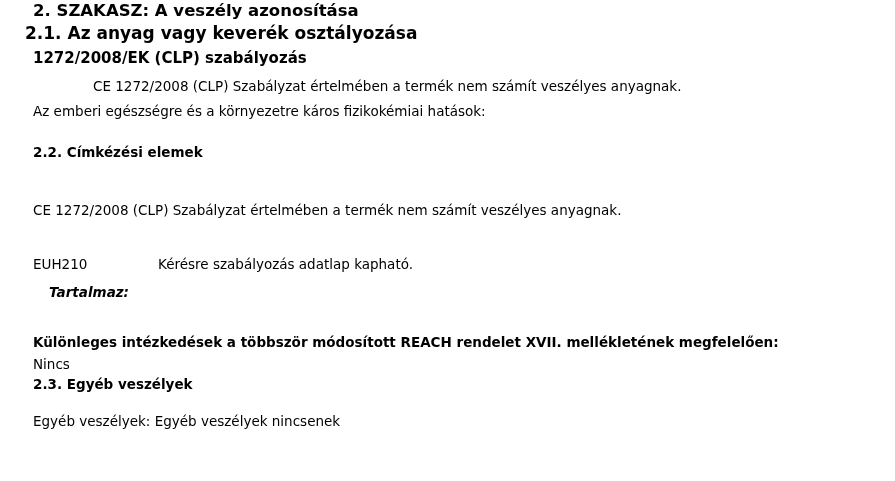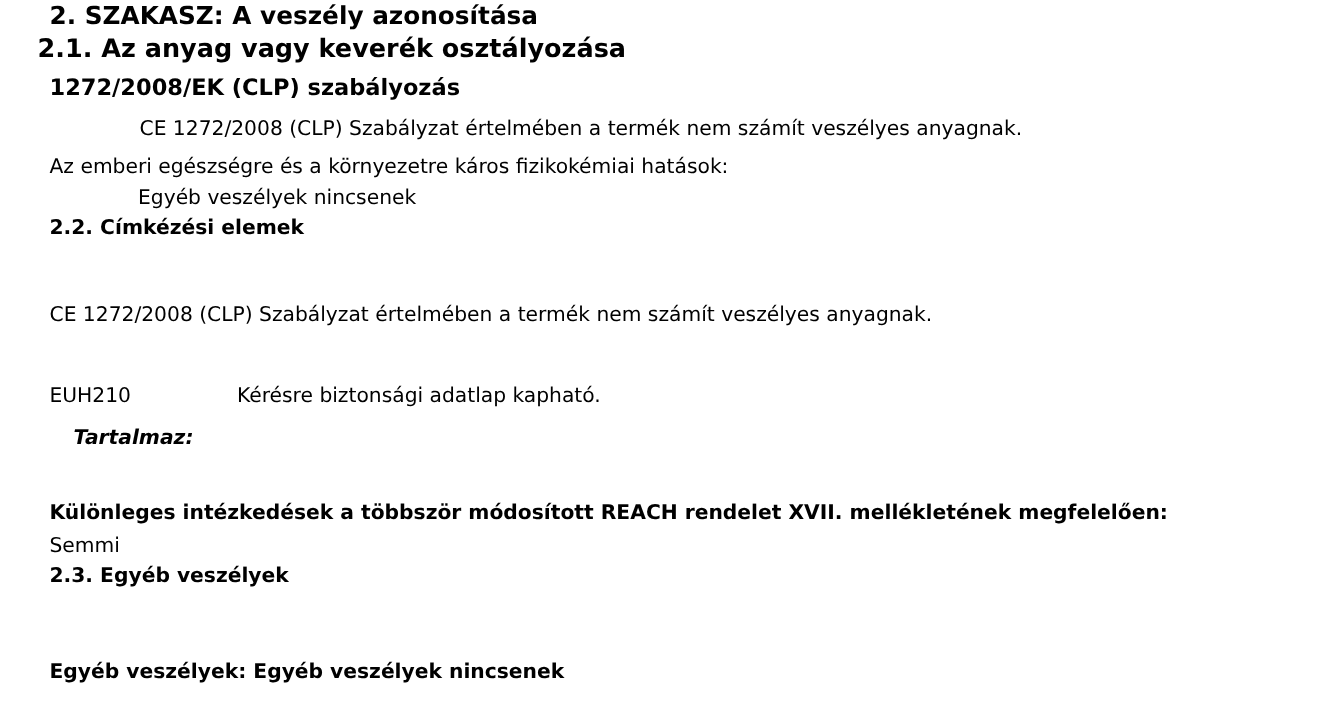--- a/index.html
+++ b/index.html
@@ -35,53 +35,52 @@
   .clp-statement-2 { left: 13px; top: 202px; }
   .special-heading { left: 13px; top: 231px; font-weight: bold; }
   .euh-code        { left: 13px;  top: 256px; }
   .euh-statement   { left: 138px; top: 256px; }
   .contains-heading{ left: 29px; top: 284px; font-weight: bold; font-style: italic; }
   .contains-value  { left: 13px; top: 309px; }
   .reach-heading   { left: 13px; top: 334px; font-weight: bold; }
   .reach-value     { left: 13px; top: 356px; }
   .s23-title       { left: 13px; top: 376px; font-weight: bold; }
   .pbt-statement   { left: 73px; top: 406px; }
-  .other-hazards   { left: 13px; top: 440px; font-weight: bold; }
+  .other-hazards   { left: 13px; top: 413px; }
 </style>
 </head>
 <body>
 
 <div id="page">
 
   <div class="line main-title">2. SZAKASZ: A veszély azonosítása</div>
 
   <div class="line s21-title">2.1. Az anyag vagy keverék osztályozása</div>
 
   <div class="line clp-heading">1272/2008/EK (CLP) szabályozás</div>
 
   <div class="line clp-statement-1">CE 1272/2008 (CLP) Szabályzat értelmében a termék nem számít veszélyes anyagnak.</div>
 
   <div class="line phys-label">Az emberi egészségre és a környezetre káros fizikokémiai hatások:</div>
 
-  <div class="line phys-value">Egyéb veszélyek nincsenek</div>
 
   <div class="line s22-title">2.2. Címkézési elemek</div>
 
   <div class="line clp-statement-2">CE 1272/2008 (CLP) Szabályzat értelmében a termék nem számít veszélyes anyagnak.</div>
 
 
   <div class="line euh-code">EUH210</div>
 
-  <div class="line euh-statement">Kérésre biztonsági adatlap kapható.</div>
+  <div class="line euh-statement">Kérésre szabályozás adatlap kapható.</div>
 
   <div class="line contains-heading">Tartalmaz:</div>
 
 
   <div class="line reach-heading">Különleges intézkedések a többször módosított REACH rendelet XVII. mellékletének megfelelően:</div>
 
-  <div class="line reach-value">Semmi</div>
+  <div class="line reach-value">Nincs</div>
 
   <div class="line s23-title">2.3. Egyéb veszélyek</div>
 
 
   <div class="line other-hazards">Egyéb veszélyek: Egyéb veszélyek nincsenek</div>
 
 </div>
 
 </body></html>

